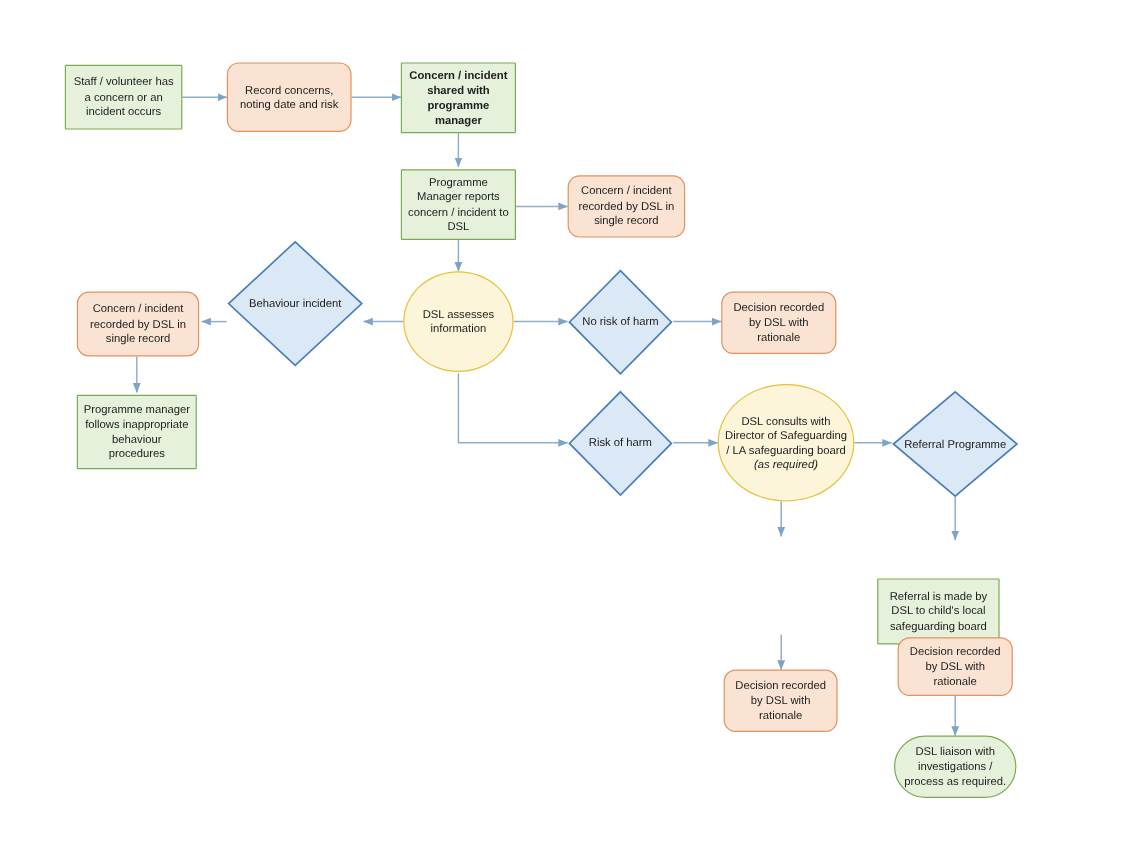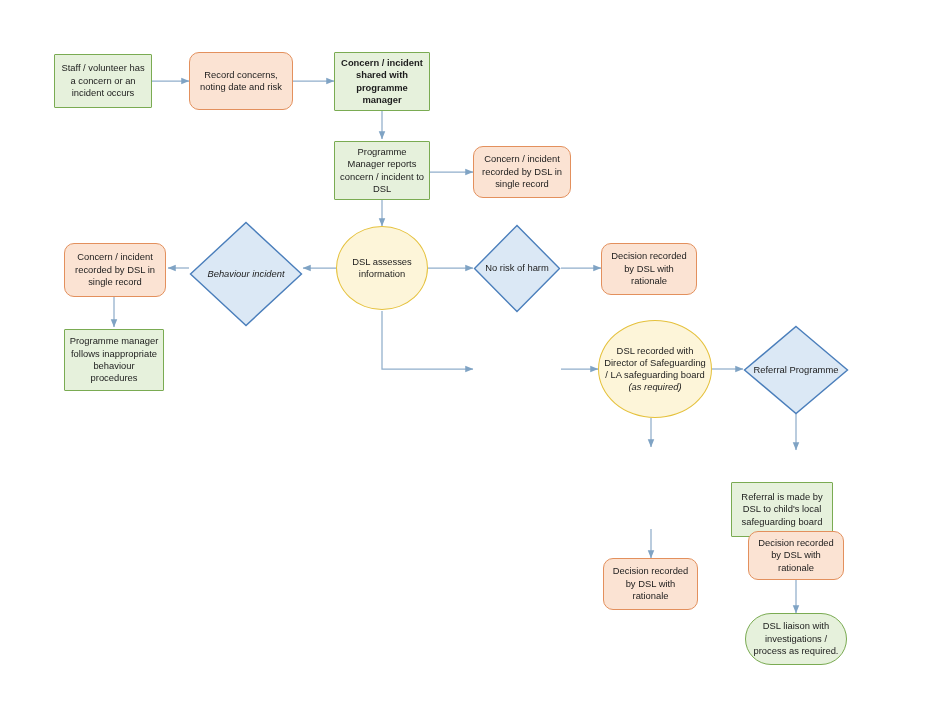--- a/index.html
+++ b/index.html
@@ -138,21 +138,21 @@
   </div>
 
   <div class="node shape-round-orange" style="left:473px; top:146px; width:98px; height:52px;">
     <span class="label">Concern / incident recorded by DSL in single record</span>
   </div>
 
   <div class="node shape-ellipse-yellow" style="left:336px; top:226px; width:92px; height:84px;">
     <span class="label">DSL assesses information</span>
   </div>
 
-  <div class="node shape-diamond-blue" style="left:189px; top:221px; width:114px; height:106px;font-style:italic;">
+  <div class="node shape-diamond-blue" style="left:189px; top:200px; width:114px; height:106px;">
     <svg class="dia-bg" viewBox="0 0 114 106" preserveAspectRatio="none">
       <polygon points="57,1.5 112.5,53 57,104.5 1.5,53" fill="#dbe8f5" stroke="#4a7ebb" stroke-width="1.4"></polygon>
     </svg>
     <span class="label">Behaviour incident</span>
   </div>
 
   <div class="node shape-round-orange" style="left:64px; top:243px; width:102px; height:54px;">
     <span class="label">Concern / incident recorded by DSL in single record</span>
   </div>
 
@@ -164,24 +164,30 @@
     <svg class="dia-bg" viewBox="0 0 88 89" preserveAspectRatio="none">
       <polygon points="44,1.5 86.5,44.5 44,87.5 1.5,44.5" fill="#dbe8f5" stroke="#4a7ebb" stroke-width="1.4"></polygon>
     </svg>
     <span class="label">No risk of harm</span>
   </div>
 
   <div class="node shape-round-orange" style="left:601px; top:243px; width:96px; height:52px;">
     <span class="label">Decision recorded by DSL with rationale</span>
   </div>
 
+  <div class="node shape-diamond-blue" style="left:473px; top:325px; width:88px; height:89px;">
+    <svg class="dia-bg" viewBox="0 0 88 89" preserveAspectRatio="none">
+      <polygon points="44,1.5 86.5,44.5 44,87.5 1.5,44.5" fill="#dbe8f5" stroke="#4a7ebb" stroke-width="1.4"></polygon>
+    </svg>
+    <span class="label">Risk of harm</span>
+  </div>
 
   <div class="node shape-ellipse-yellow" style="left:598px; top:320px; width:114px; height:98px; line-height:1.3;">
     <span style="display:block; width:100%;">
-      <span class="label">DSL recorded with Director of Safeguarding / LA safeguarding board</span>
+      <span class="label">DSL consults with Director of Safeguarding / LA safeguarding board</span>
       <span class="sub">(as required)</span>
     </span>
   </div>
 
   <div class="node shape-diamond-blue" style="left:743px; top:325px; width:106px; height:90px;">
     <svg class="dia-bg" viewBox="0 0 106 90" preserveAspectRatio="none">
       <polygon points="53,1.5 104.5,45 53,88.5 1.5,45" fill="#dbe8f5" stroke="#4a7ebb" stroke-width="1.4"></polygon>
     </svg>
     <span class="label">Referral Programme</span>
   </div>

